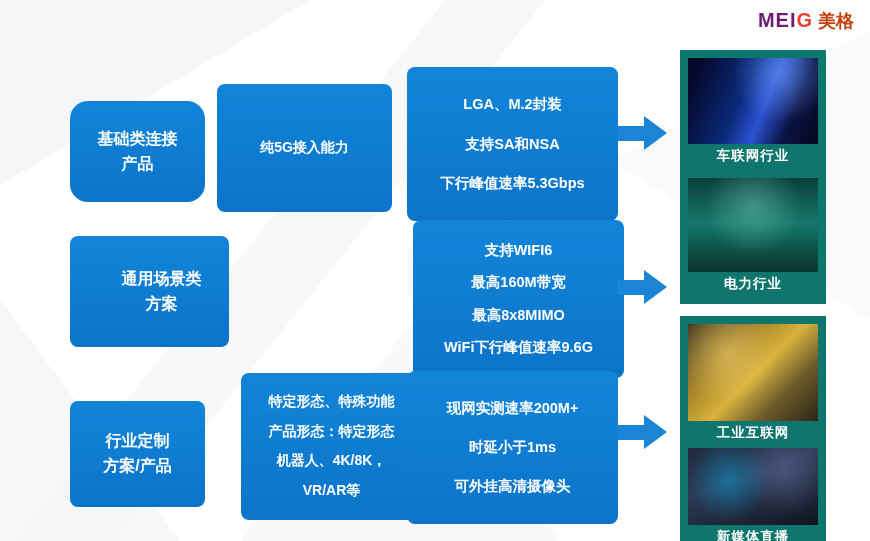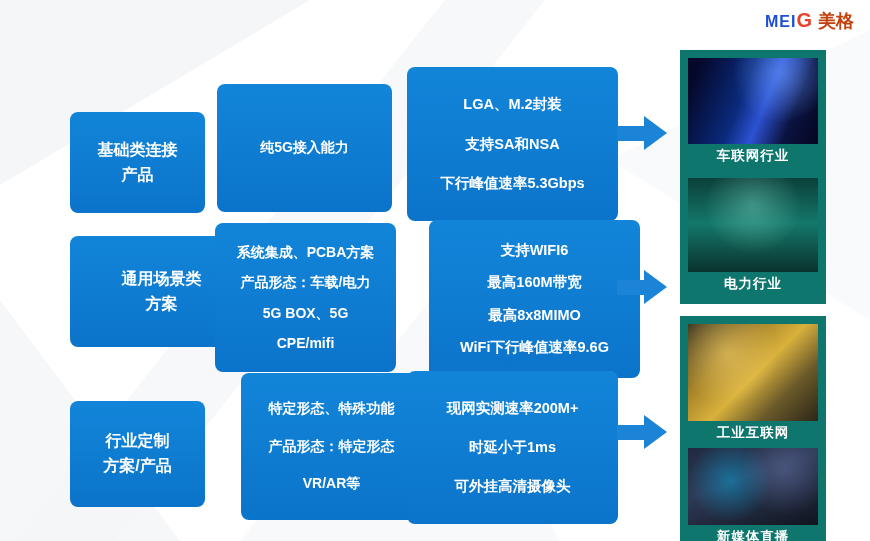--- a/index.html
+++ b/index.html
@@ -1,21 +1,21 @@
 <!DOCTYPE html>
 <html><head>
 <meta charset="utf-8">
 <style>
   html,body{margin:0;padding:0;}
   body{font-family:"Liberation Sans","DejaVu Sans",sans-serif;background:#e8e8e8;}
   .canvas{position:relative;width:870px;height:541px;background:#ffffff;overflow:hidden;margin:0 auto;}
   .bg-deco{position:absolute;left:0;top:0;width:870px;height:541px;pointer-events:none;}
 
   .logo{position:absolute;top:9px;right:16px;display:flex;align-items:baseline;gap:6px;font-weight:bold;}
-  .logo .latin{color:#1d4ed8;font-size:16px;letter-spacing:1px;}
+  .logo .latin{color:#701a75;font-size:20px;letter-spacing:1px;}
   .logo .g{color:#e5432d;font-size:20px;}
   .logo .cn{color:#c2410c;font-size:18px;}
 
   .box{position:absolute;border-radius:8px;color:#fff;font-weight:bold;display:flex;flex-direction:column;
        align-items:center;justify-content:space-evenly;text-align:center;
        background:linear-gradient(180deg,#1285d9 0%,#0b74ca 100%);padding:8px 4px;}
   .cat{justify-content:center;font-size:16px;line-height:1.55;}
   .cap{font-size:14px;border-radius:8px;}
   .det{font-size:14.5px;}
   .ln{display:block;white-space:nowrap;}
@@ -49,54 +49,49 @@
     <polygon points="870,30 870,320 610,160" fill="#f3f5f7" opacity="0.55"></polygon>
     <polygon points="240,541 430,300 560,541" fill="#f6f7f9" opacity="0.8"></polygon>
     <polygon points="0,300 0,541 180,541" fill="#f4f5f7" opacity="0.8"></polygon>
   </svg>
 
   <div class="logo">
     <span><span class="latin">MEI</span><span class="g">G</span></span>
     <span class="cn">美格</span>
   </div>
 
-  <div class="box cat" style="left:70px;top:112px;width:127px;height:85px;">
+  <div class="box cat" style="left:70px;top:101px;width:127px;height:85px;border-radius:18px;">
     <span class="ln">基础类连接</span>
     <span class="ln">产品</span>
   </div>
   <div class="box cat" style="left:70px;top:236px;width:127px;height:95px;padding-left:28px;">
     <span class="ln">通用场景类</span>
     <span class="ln">方案</span>
   </div>
   <div class="box cat" style="left:70px;top:401px;width:127px;height:90px;">
     <span class="ln">行业定制</span>
     <span class="ln">方案/产品</span>
   </div>
 
   <div class="box cap" style="left:217px;top:84px;width:167px;height:112px;">
     <span class="ln">纯5G接入能力</span>
   </div>
-  <div class="box cap" style="left:215px;top:223px;width:173px;height:133px;">
-    <span class="ln">系统集成、PCBA方案</span>
-    <span class="ln">产品形态：车载/电力</span>
-    <span class="ln">5G BOX、5G</span>
-    <span class="ln">CPE/mifi</span>
-  </div>
   <div class="box cap" style="left:215px;top:373px;width:173px;height:131px;margin-left:26px;">
     <span class="ln">特定形态、特殊功能</span>
     <span class="ln">产品形态：特定形态</span>
+    <span class="ln">机器人、4K/8K，</span>
     <span class="ln">VR/AR等</span>
   </div>
 
   <div class="box det" style="left:407px;top:67px;width:203px;height:138px;">
     <span class="ln">LGA、M.2封装</span>
     <span class="ln">支持SA和NSA</span>
     <span class="ln">下行峰值速率5.3Gbps</span>
   </div>
-  <div class="box det" style="left:429px;top:220px;width:203px;height:142px;">
+  <div class="box det" style="left:413px;top:220px;width:203px;height:142px;">
     <span class="ln">支持WIFI6</span>
     <span class="ln">最高160M带宽</span>
     <span class="ln">最高8x8MIMO</span>
     <span class="ln">WiFi下行峰值速率9.6G</span>
   </div>
   <div class="box det" style="left:407px;top:371px;width:203px;height:137px;">
     <span class="ln">现网实测速率200M+</span>
     <span class="ln">时延小于1ms</span>
     <span class="ln">可外挂高清摄像头</span>
   </div>

